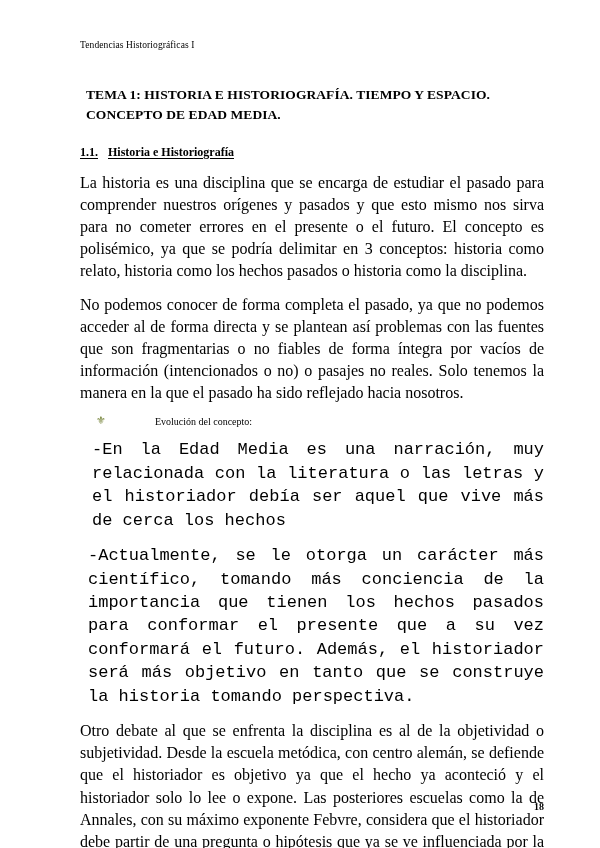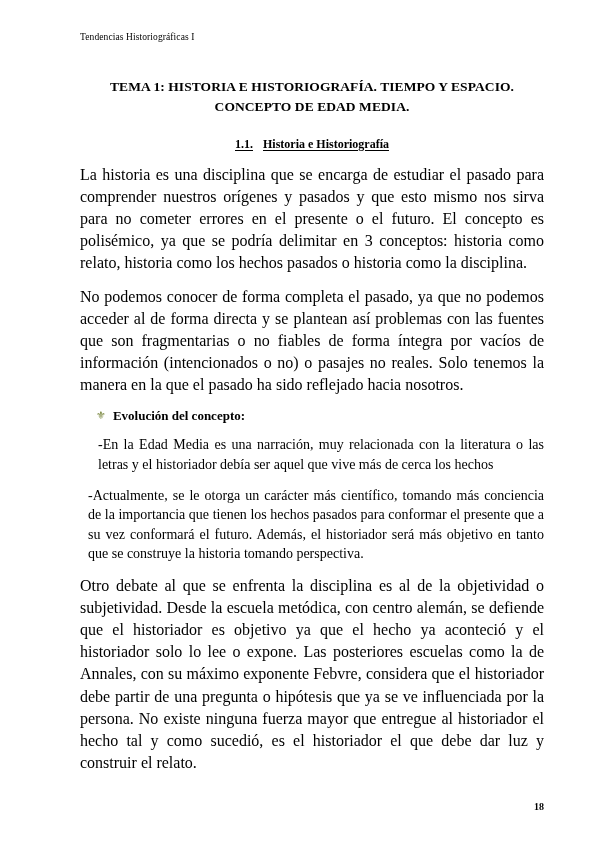--- a/index.html
+++ b/index.html
@@ -13,43 +13,42 @@
     font-family: "Liberation Serif", serif;
     color: #000000;
     position: relative;
     overflow: hidden;
   }
   .page {
     position: relative;
     width: 600px;
     height: 848px;
     box-sizing: border-box;
-    padding: 32px 56px 20px 80px;
+    padding: 40px 56px 20px 80px;
   }
   .running-head {
     font-size: 9.5px;
     line-height: 1.2;
     margin: 0 0 34px 0;
     letter-spacing: 0.01em;
   }
   h1.doc-title {
     font-size: 13.5px;
     font-weight: bold;
-    text-align: center;
+    text-align: left;
     line-height: 1.45;
     margin: 0 6px 20px 6px;
     letter-spacing: 0.005em;
   }
   h2.section-heading {
     font-size: 12px;
     font-weight: bold;
     margin: 0 0 12px 0;
     text-decoration: underline;
     text-underline-offset: 2px;
-    text-align: center;
   }
   h2.section-heading .num {
     margin-right: 10px;
   }
   p.body-text {
     font-size: 16px;
     line-height: 1.38;
     text-align: justify;
     margin: 0 0 12px 0;
     hyphens: none;
@@ -60,28 +59,30 @@
     margin: 0 0 11px 16px;
   }
   .bullet-glyph {
     font-size: 11px;
     color: #6b7a2a;
     margin-right: 7px;
     line-height: 1;
     transform: translateY(-1px);
   }
   .bullet-label {
-    font-size: 13px;
-    font-weight: bold;
+    font-size: 10px;
+    font-weight: normal;
+    margin-left: 42px;
   }
   p.dash-text {
-    font-size: 14px;
+    font-size: 17px;
     line-height: 1.38;
     text-align: justify;
-    margin: 0 0 12px 18px;
+    margin: 0 0 12px 12px;
+    font-family: Liberation Mono, monospace;
   }
   p.dash-indent {
     margin-left: 8px;
   }
   .page-number {
     position: absolute;
     right: 56px;
     bottom: 36px;
     font-size: 10px;
     font-weight: bold;

